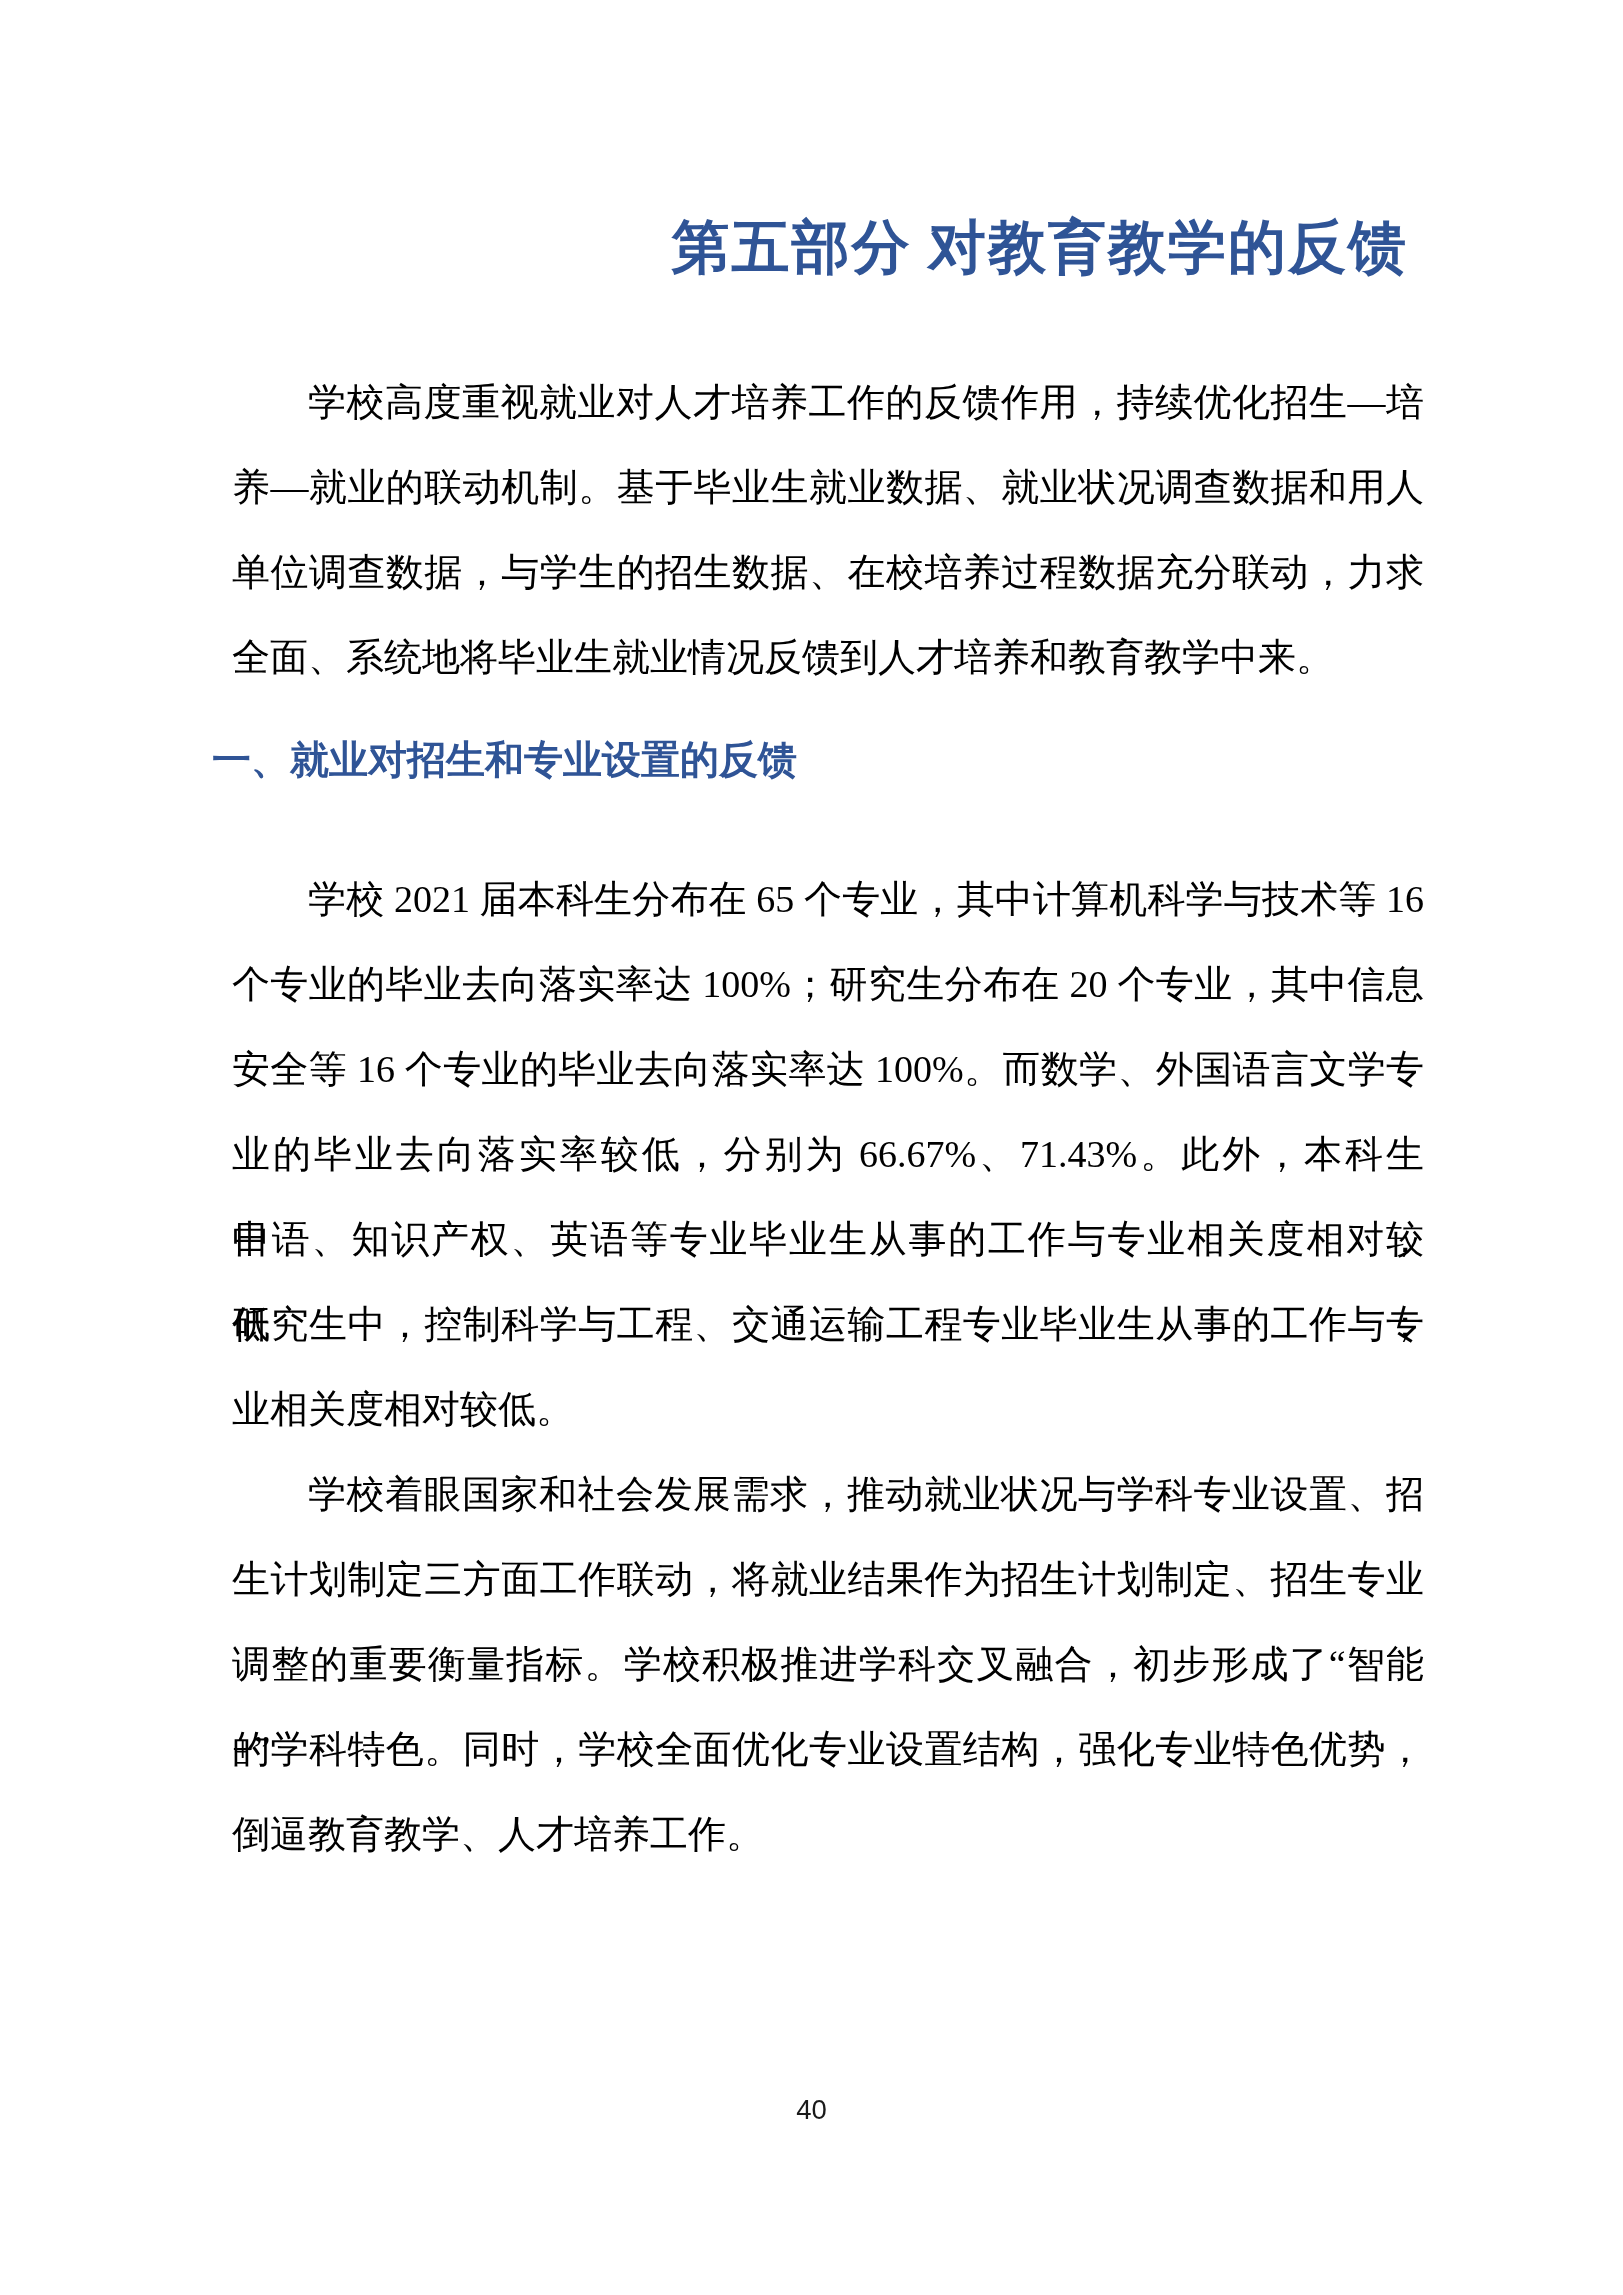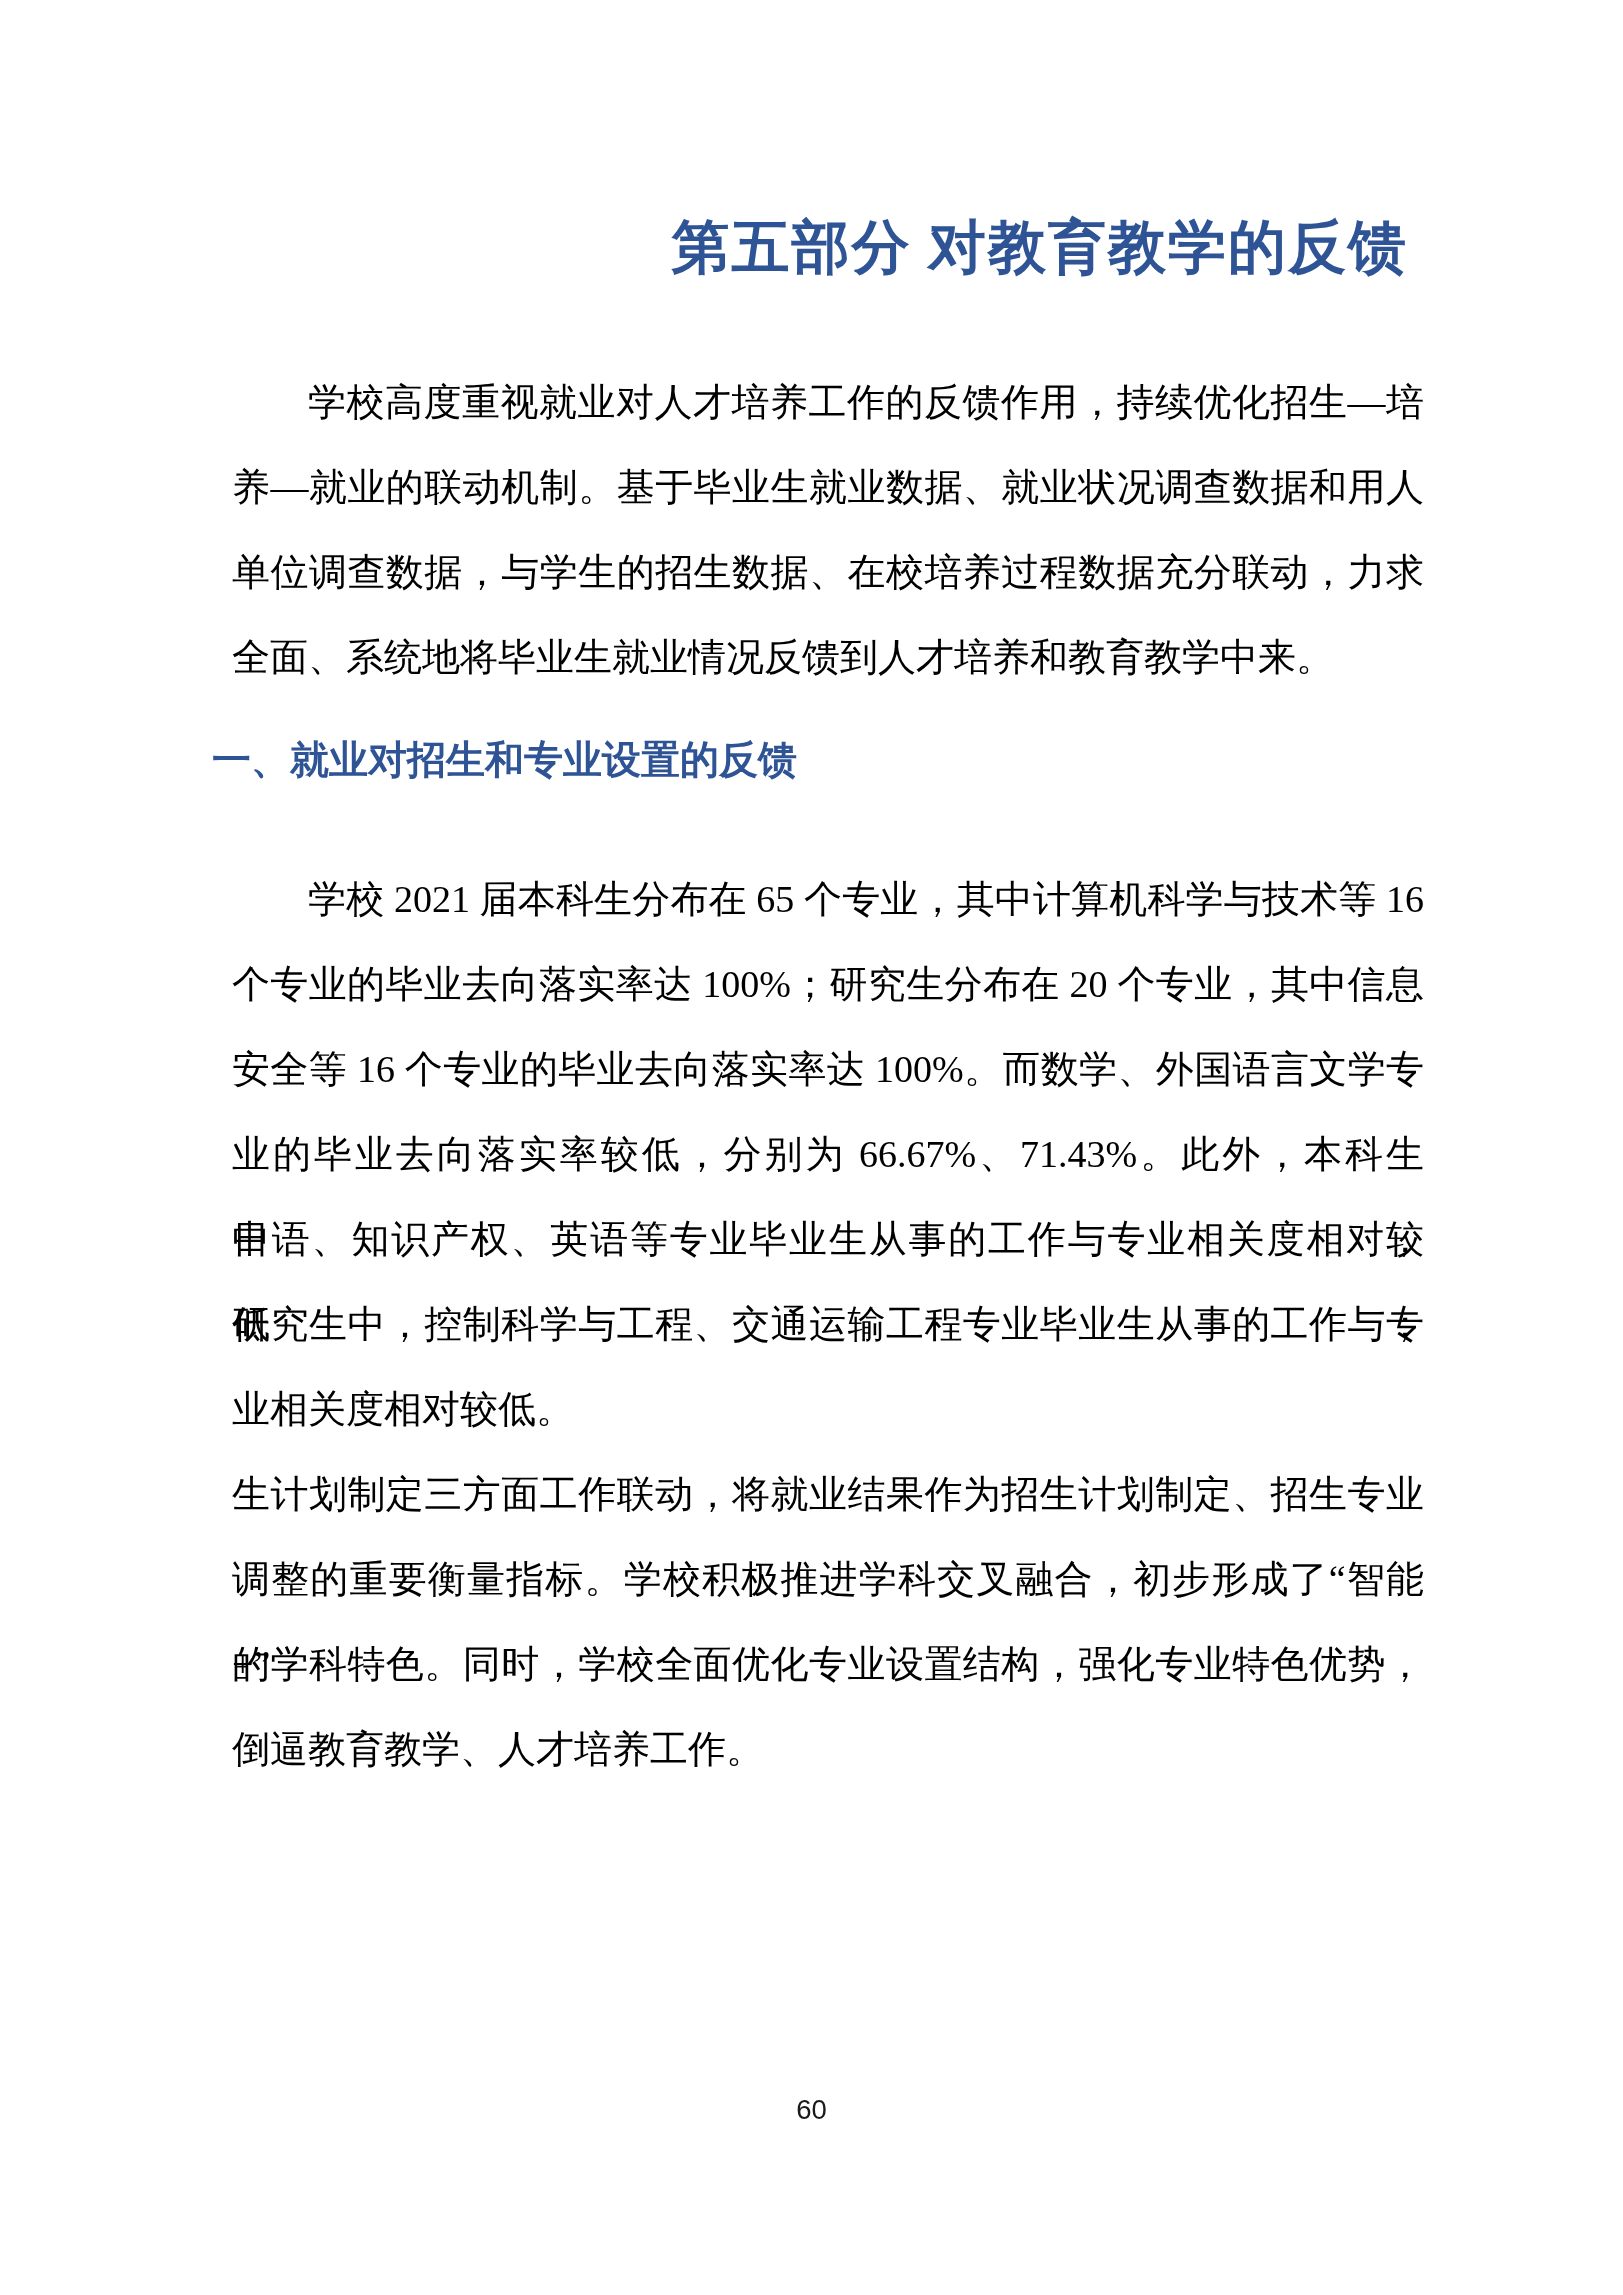--- a/index.html
+++ b/index.html
@@ -93,22 +93,23 @@
     <span class="line indent">学校 2021 届本科生分布在 65 个专业，其中计算机科学与技术等 16</span>
     <span class="line">个专业的毕业去向落实率达 100%；研究生分布在 20 个专业，其中信息</span>
     <span class="line">安全等 16 个专业的毕业去向落实率达 100%。而数学、外国语言文学专</span>
     <span class="line">业的毕业去向落实率较低，分别为 66.67%、71.43%。此外，本科生中，</span>
     <span class="line">日语、知识产权、英语等专业毕业生从事的工作与专业相关度相对较低；</span>
     <span class="line">研究生中，控制科学与工程、交通运输工程专业毕业生从事的工作与专</span>
     <span class="line end">业相关度相对较低。</span>
   </p>
 
   <p class="para para-3">
+    <span class="line indent">学校着眼国家和社会发展需求，推动就业状况与学科专业设置、招</span>
     <span class="line">生计划制定三方面工作联动，将就业结果作为招生计划制定、招生专业</span>
     <span class="line">调整的重要衡量指标。学校积极推进学科交叉融合，初步形成了“智能+”</span>
     <span class="line">的学科特色。同时，学校全面优化专业设置结构，强化专业特色优势，</span>
     <span class="line end">倒逼教育教学、人才培养工作。</span>
   </p>
 
-  <div class="page-number">60</div>
+  <div class="page-number">40</div>
 
 </div>
 
 
 </body></html>

